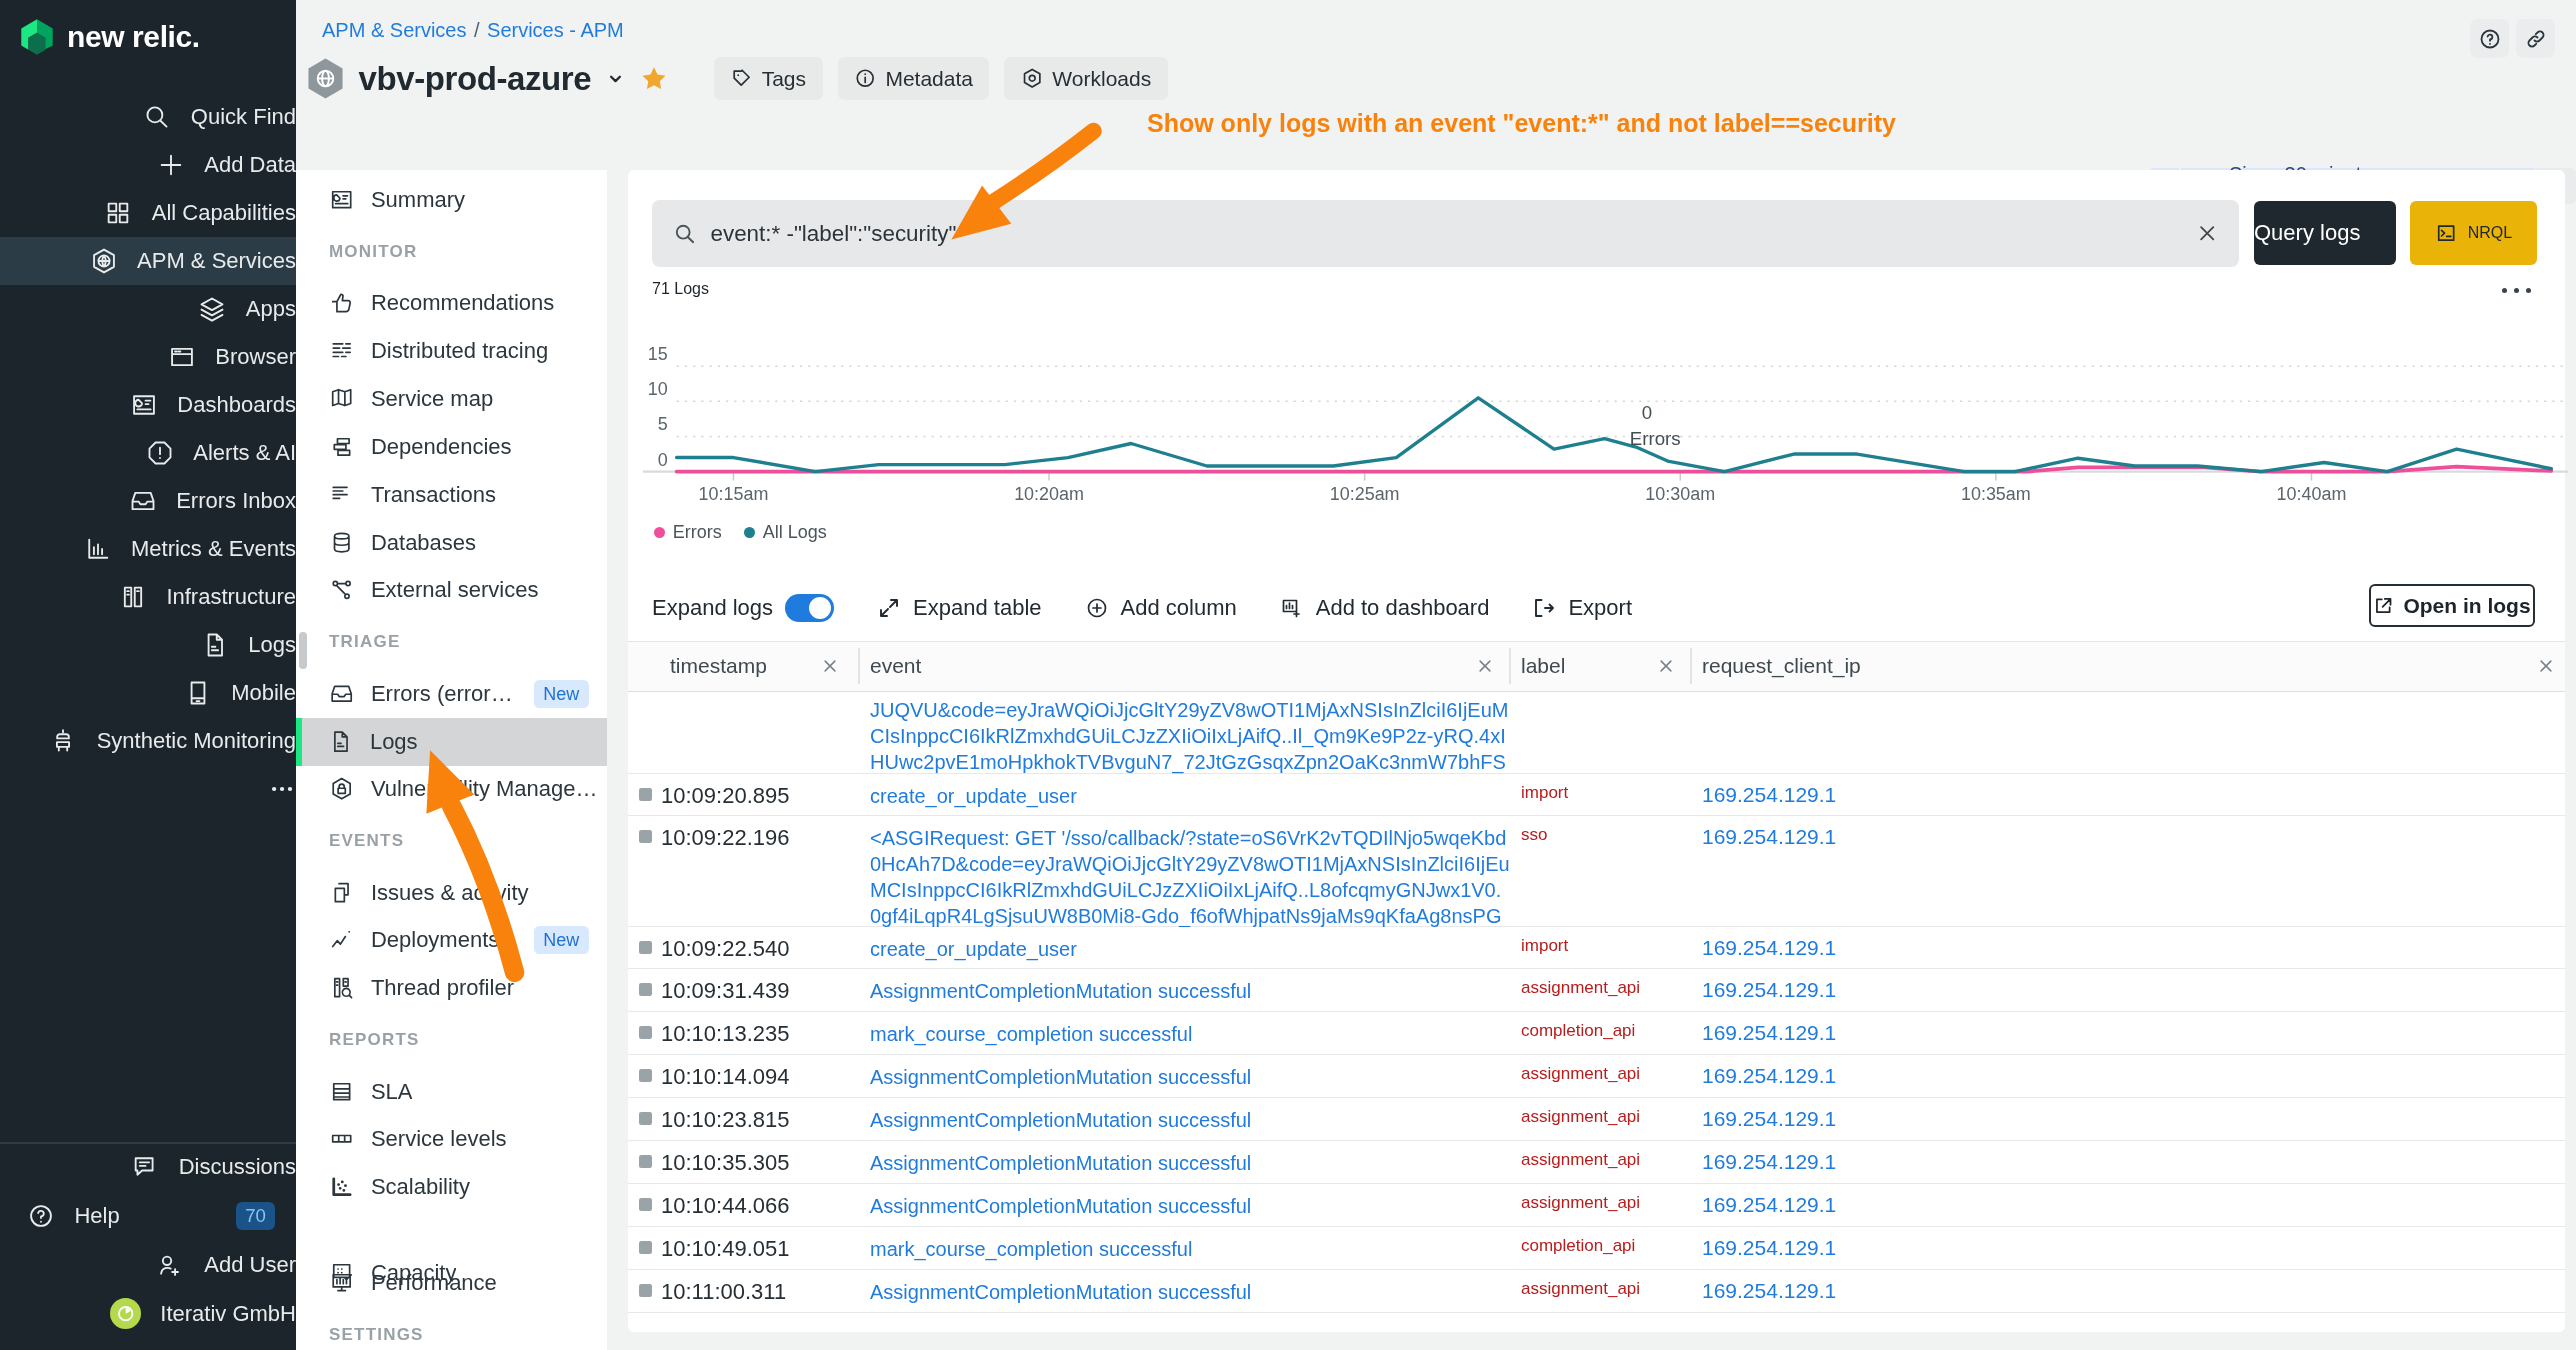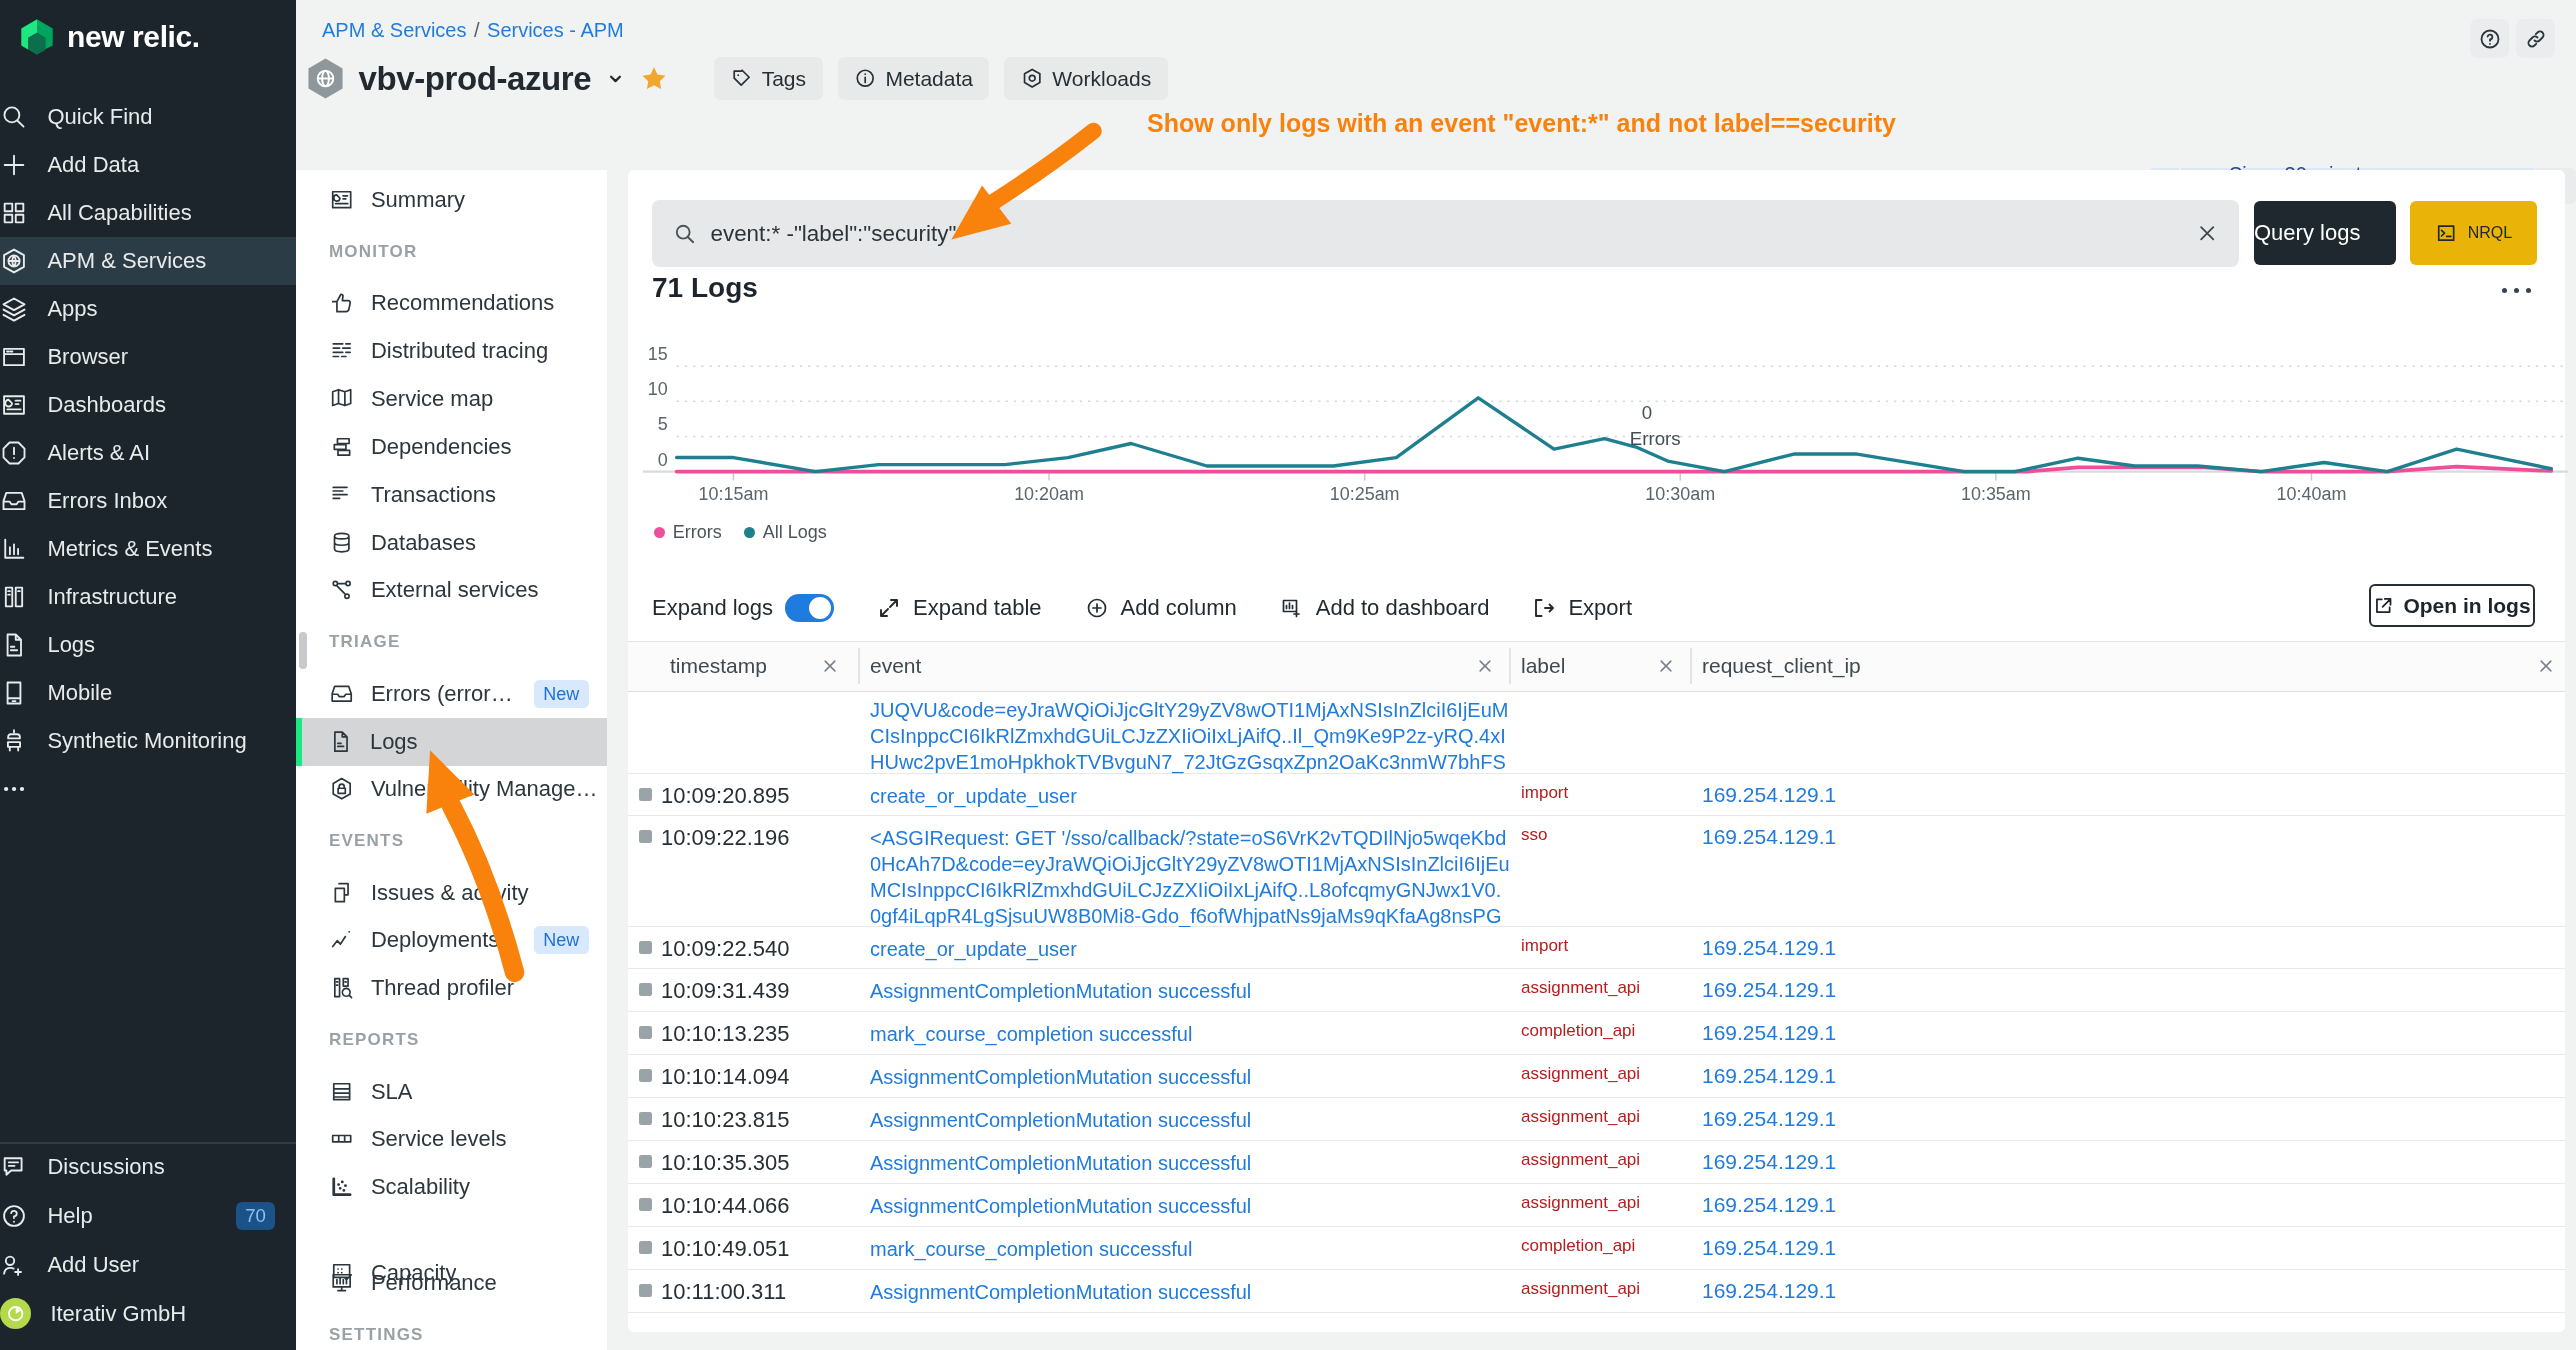--- a/index.html
+++ b/index.html
@@ -4,21 +4,21 @@
 <style>
   html,body{margin:0;padding:0;background:#f1f2f2;font-family:"Liberation Sans",sans-serif;}
   .page{position:relative;width:2576px;height:1351px;overflow:hidden;background:#f1f2f2;}
   .abs{position:absolute;}
   svg.ic{flex:none;}
   
   .main-sidebar{position:absolute;left:0;top:0;width:296px;height:1351px;background:#1d252c;color:#e8ebec;}
   .logo{position:absolute;left:16.5px;top:16.5px;display:flex;align-items:center;gap:10.5px;}
   .logo-text{font-size:30px;font-weight:700;color:#fff;letter-spacing:-0.4px;}
   .nav-list{position:absolute;left:0;top:93px;width:296px;}
-  .nav-it{height:48px;display:flex;align-items:center;gap:19.4px;font-size:22px;color:#e8ebec;cursor:pointer;box-sizing:border-box;}
+  .nav-it{height:48px;display:flex;align-items:center;gap:19.4px;padding-left:27px;font-size:22px;color:#e8ebec;cursor:pointer;box-sizing:border-box;justify-content:flex-end;}
   .nav-it.active{background:#2c3c47;}
   .nav-it .lbl{white-space:nowrap;}
   .sb-footer{position:absolute;left:0;bottom:0;width:296px;}
   .sb-divider{position:absolute;left:0px;top:0;width:296px;height:1.5px;background:#313b43;}
   .badge-70{margin-left:auto;margin-right:21px;background:#1b5287;color:#86c2f5;font-size:18.7px;border-radius:6px;padding:3px 9px;}
   .avatar{width:31px;height:31px;border-radius:50%;background:#b5d94c;display:flex;align-items:center;justify-content:center;flex:none;}
   
   .subnav{position:absolute;left:296px;top:170px;width:311px;height:1181px;background:#fff;overflow:hidden;}
   .sn-scroll{position:absolute;left:3px;top:462px;width:7.5px;height:37px;border-radius:3.7px;background:#c6cacc;}
   .sn-it{position:absolute;left:0;width:311px;height:48px;display:flex;align-items:center;gap:16.5px;padding-left:33px;font-size:22px;color:#2b363d;cursor:pointer;box-sizing:border-box;}
@@ -40,21 +40,21 @@
   .tp-left{width:33px;border-radius:6px 0 0 6px;}
   .tp-main{padding:0 13.5px;gap:10.5px;font-size:20px;}
   .tp-right{width:43px;border-radius:0 6px 6px 0;background:#e9ebec;color:#a0a7ac;}
   .annotation{position:absolute;left:1147px;top:109px;font-size:25px;font-weight:700;color:#f8820c;white-space:nowrap;}
   
   .card{position:absolute;left:628px;top:170px;width:1937px;height:1162px;background:#fff;border-radius:6px;}
   .querybar{position:absolute;left:24px;top:30px;width:1587px;height:67px;background:#e7e8e9;border-radius:7.5px;display:flex;align-items:center;box-sizing:border-box;padding:0 21px;gap:13.5px;}
   .qtext{font-size:22.4px;color:#2a343a;flex:1;}
   .btn-dark{position:absolute;top:31px;height:64px;border-radius:6px;background:#1f282e;color:#fff;font-size:22px;display:flex;align-items:center;cursor:pointer;}
   .btn-lite{position:absolute;top:31px;height:64px;border-radius:6px;background:#eab308;color:#212a30;font-size:16px;display:flex;align-items:center;justify-content:center;gap:10.5px;cursor:pointer;}
-  .logs-count{position:absolute;left:24px;top:102px;font-size:28px;font-weight:700;color:#1d252c;}
+  .logs-count{position:absolute;left:24px;top:110px;font-size:16px;font-weight:400;color:#1d252c;}
   .dots3{position:absolute;left:1874px;top:118px;display:flex;gap:6.7px;cursor:pointer;}
   .dots3 i{width:5.2px;height:5.2px;border-radius:50%;background:#39424a;}
   .legend{position:absolute;left:26px;top:352px;display:flex;gap:22.4px;align-items:center;}
   .leg-it{display:flex;align-items:center;gap:7.5px;font-size:18px;color:#4a545a;cursor:pointer;}
   .leg-dot{width:11.2px;height:11.2px;border-radius:50%;}
   .toolbar{position:absolute;left:24px;top:416px;height:43px;display:flex;align-items:center;gap:43px;}
   .tb-it{display:flex;align-items:center;gap:12px;font-size:22px;color:#222b31;cursor:pointer;white-space:nowrap;}
   .toggle{width:49px;height:28px;border-radius:14px;background:#1f7bdd;position:relative;cursor:pointer;}
   .toggle .knob{position:absolute;right:3px;top:3px;width:22px;height:22px;border-radius:50%;background:#fff;}
   .open-logs{position:absolute;left:1741px;top:414px;width:166px;height:43px;border:2.2px solid #252e34;border-radius:6px;display:flex;align-items:center;justify-content:center;gap:9px;font-size:21px;font-weight:600;color:#1d252c;cursor:pointer;background:#fff;box-sizing:border-box;}

